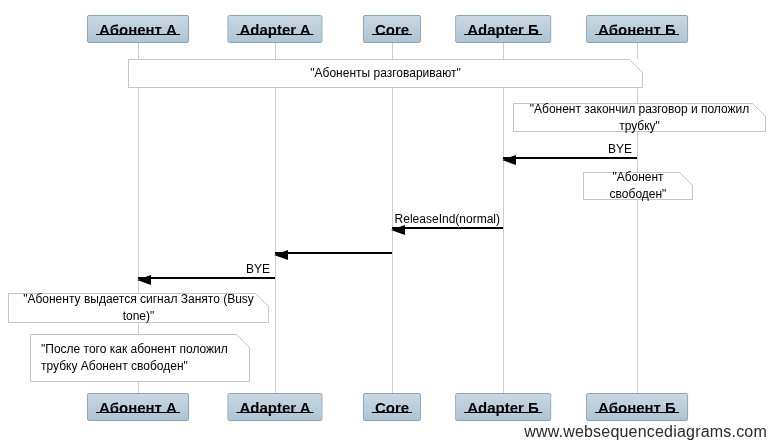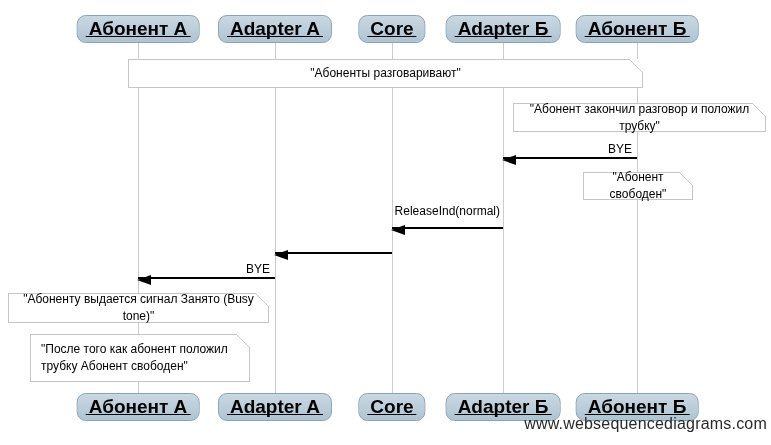--- a/index.html
+++ b/index.html
@@ -7,24 +7,24 @@
     position:relative; width:771px; height:445px; background:#ffffff;
     font-family:"Liberation Sans", sans-serif; color:#000; overflow:hidden;
   }
   .lifeline {
     position:absolute; top:43px; height:350px; width:1px; background:#cccccc;
   }
   .actor {
     position:absolute; transform:translateX(-50%);
     height:28px; box-sizing:border-box;
     display:flex; align-items:center; justify-content:center;
-    padding:8px 11px; border-radius:9px;
+    padding:8px 11px; border-radius:2px;
     border:1px solid #8ba3b3;
     background:linear-gradient(#c9d8e2, #aec4d3);
-    font-size:19px; font-weight:bold; white-space:nowrap;
+    font-size:15px; font-weight:bold; white-space:nowrap;
   }
   .actor-label { position:relative; }
   .actor-label::after {
     content:""; position:absolute; left:-3px; right:-3px; bottom:3px;
     height:1px; background:#000;
   }
   .note {
     position:absolute; box-sizing:border-box;
     background:#ffffff; border:1px solid #c6c6c6;
     display:flex; align-items:center; justify-content:center;
@@ -38,21 +38,21 @@
   .head {
     position:absolute; left:-1px; top:-4px; width:0; height:0;
     border-top:5px solid transparent; border-bottom:5px solid transparent;
     border-right:14px solid #000;
   }
   .msg-label {
     position:absolute; font-size:12px; text-align:right;
     white-space:nowrap; height:14px; line-height:14px;
   }
   .watermark {
-    position:absolute; right:4px; bottom:12px;
+    position:absolute; right:4px; bottom:4px;
     font-size:16px; color:#2a2a2a; letter-spacing:0.2px;
   }
 </style>
 </head>
 <body>
 
 <div class="canvas">
 
   <div class="lifeline" style="left:138px"></div>
   <div class="lifeline" style="left:275px"></div>
@@ -98,21 +98,21 @@
   </div>
 
   <div class="note" style="left:583px;top:172px;width:110px;height:28px">
     <svg class="fold" width="14" height="14" viewBox="0 0 14 14">
         <path d="M0 0 H14 V14 Z" fill="#ffffff"></path>
         <path d="M0 0 L14 14" stroke="#c6c6c6" stroke-width="1" fill="none"></path>
       </svg>
     <span class="note-text">"Абонент свободен"</span>
   </div>
 
-  <div class="msg-label" style="left:394px;width:106px;top:204px">ReleaseInd(normal)</div>
+  <div class="msg-label" style="left:394px;width:106px;top:212px">ReleaseInd(normal)</div>
   <div class="msg-line" style="left:392px;width:111px;top:227px">
     <span class="head"></span>
   </div>
 
   <div class="msg-line" style="left:275px;width:117px;top:252px">
     <span class="head"></span>
   </div>
 
   <div class="msg-label" style="left:140px;width:130px;top:262px">BYE</div>
   <div class="msg-line" style="left:138px;width:137px;top:277px">

